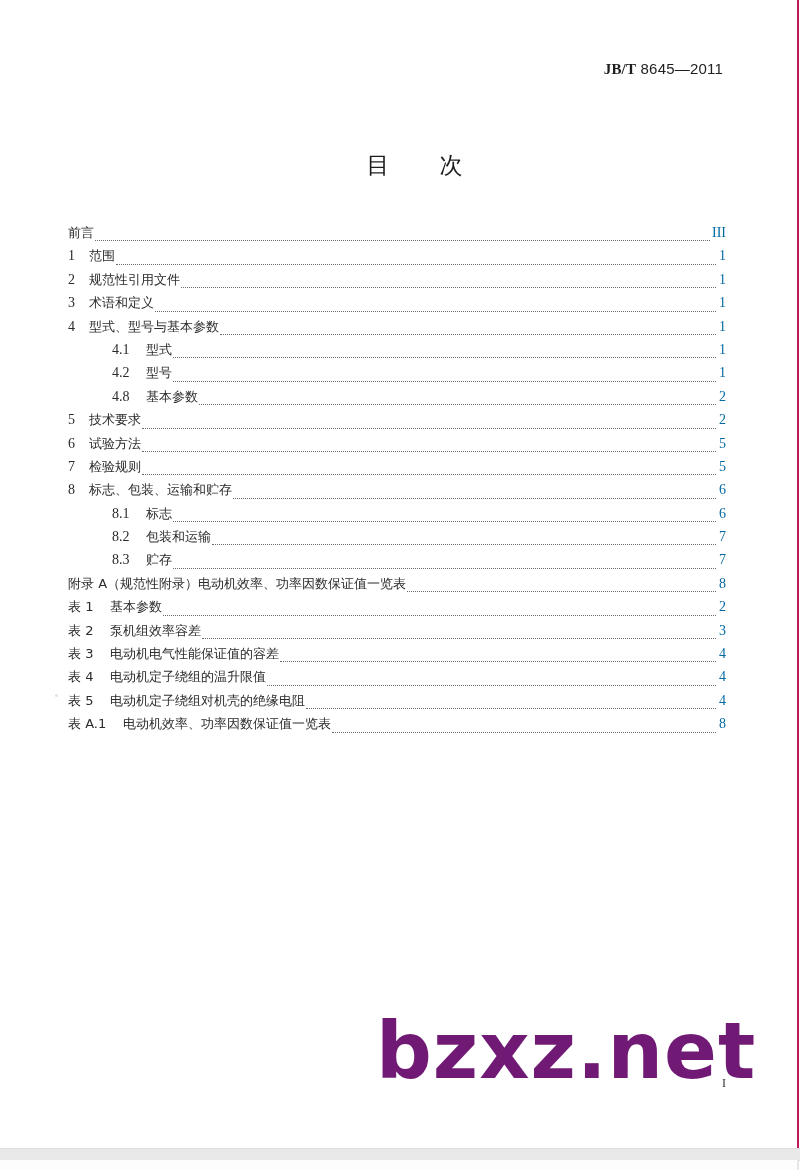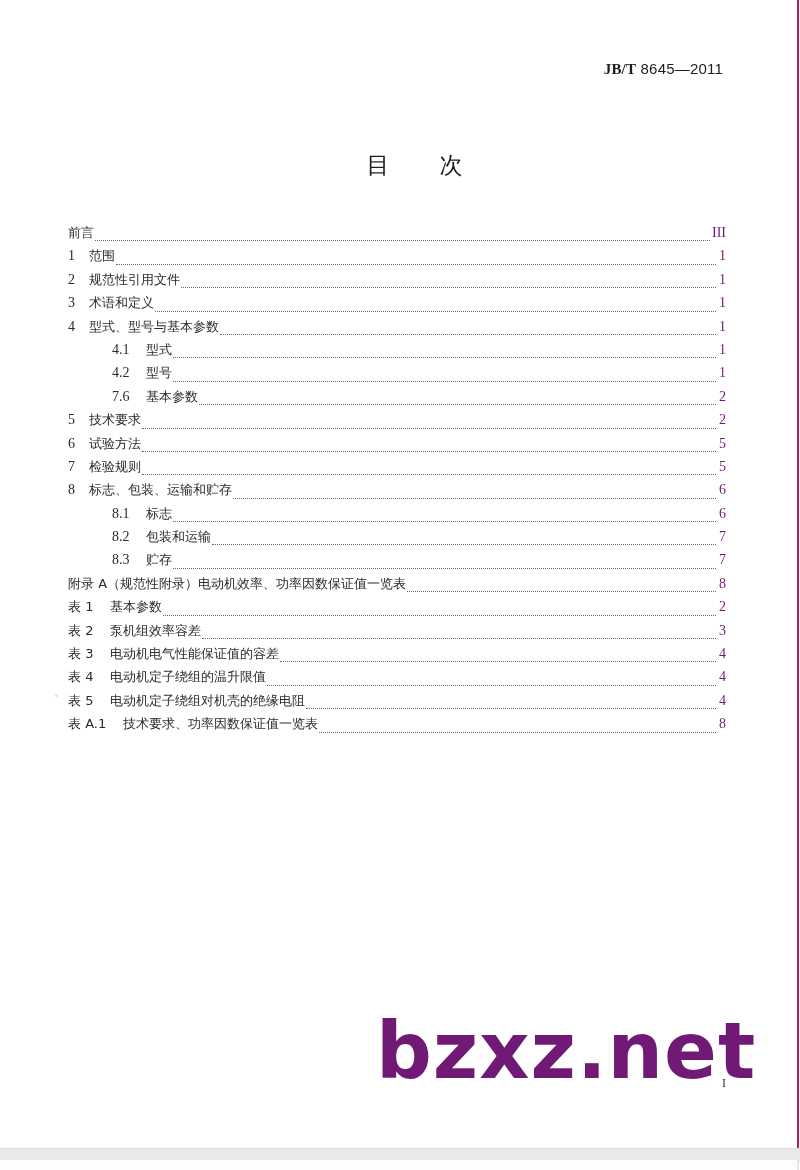--- a/index.html
+++ b/index.html
@@ -101,21 +101,21 @@
       flex: 1;
       margin: 0 2px 0 1px;
       border-bottom: 1.2px dotted #6a6a6a;
       position: relative;
       top: -3px;
       min-width: 10px;
     }
     .toc-page {
       font-family: "Liberation Serif", serif;
       font-size: 14px;
-      color: #701a75;
+      color: #0369a1;
       min-width: 8px;
       text-align: right;
     }
     .watermark {
       position: absolute;
       left: 376px;
       top: 1012px;
       font-family: "DejaVu Sans", sans-serif;
       font-weight: bold;
       font-size: 78px;
@@ -192,21 +192,21 @@
       <span class="toc-dots"></span>
       <span class="toc-page">1</span>
     </div>
     <div class="toc-row">
       <span class="toc-num w2">4.2</span>
       <span class="toc-text">型号</span>
       <span class="toc-dots"></span>
       <span class="toc-page">1</span>
     </div>
     <div class="toc-row">
-      <span class="toc-num w2">7.6</span>
+      <span class="toc-num w2">4.8</span>
       <span class="toc-text">基本参数</span>
       <span class="toc-dots"></span>
       <span class="toc-page">2</span>
     </div>
     <div class="toc-row">
       <span class="toc-num w1">5</span>
       <span class="toc-text">技术要求</span>
       <span class="toc-dots"></span>
       <span class="toc-page">2</span>
     </div>
@@ -276,21 +276,21 @@
       <span class="toc-page">4</span>
     </div>
     <div class="toc-row">
       <span class="toc-num w3 toc-text">表 5</span>
       <span class="toc-text">电动机定子绕组对机壳的绝缘电阻</span>
       <span class="toc-dots"></span>
       <span class="toc-page">4</span>
     </div>
     <div class="toc-row">
       <span class="toc-num w4 toc-text">表 A.1</span>
-      <span class="toc-text">技术要求、功率因数保证值一览表</span>
+      <span class="toc-text">电动机效率、功率因数保证值一览表</span>
       <span class="toc-dots"></span>
       <span class="toc-page">8</span>
     </div>
   </div>
 
   <div class="speck"></div>
 
   <div class="watermark">bzxz.net</div>
 
   <div class="page-number">I</div>

